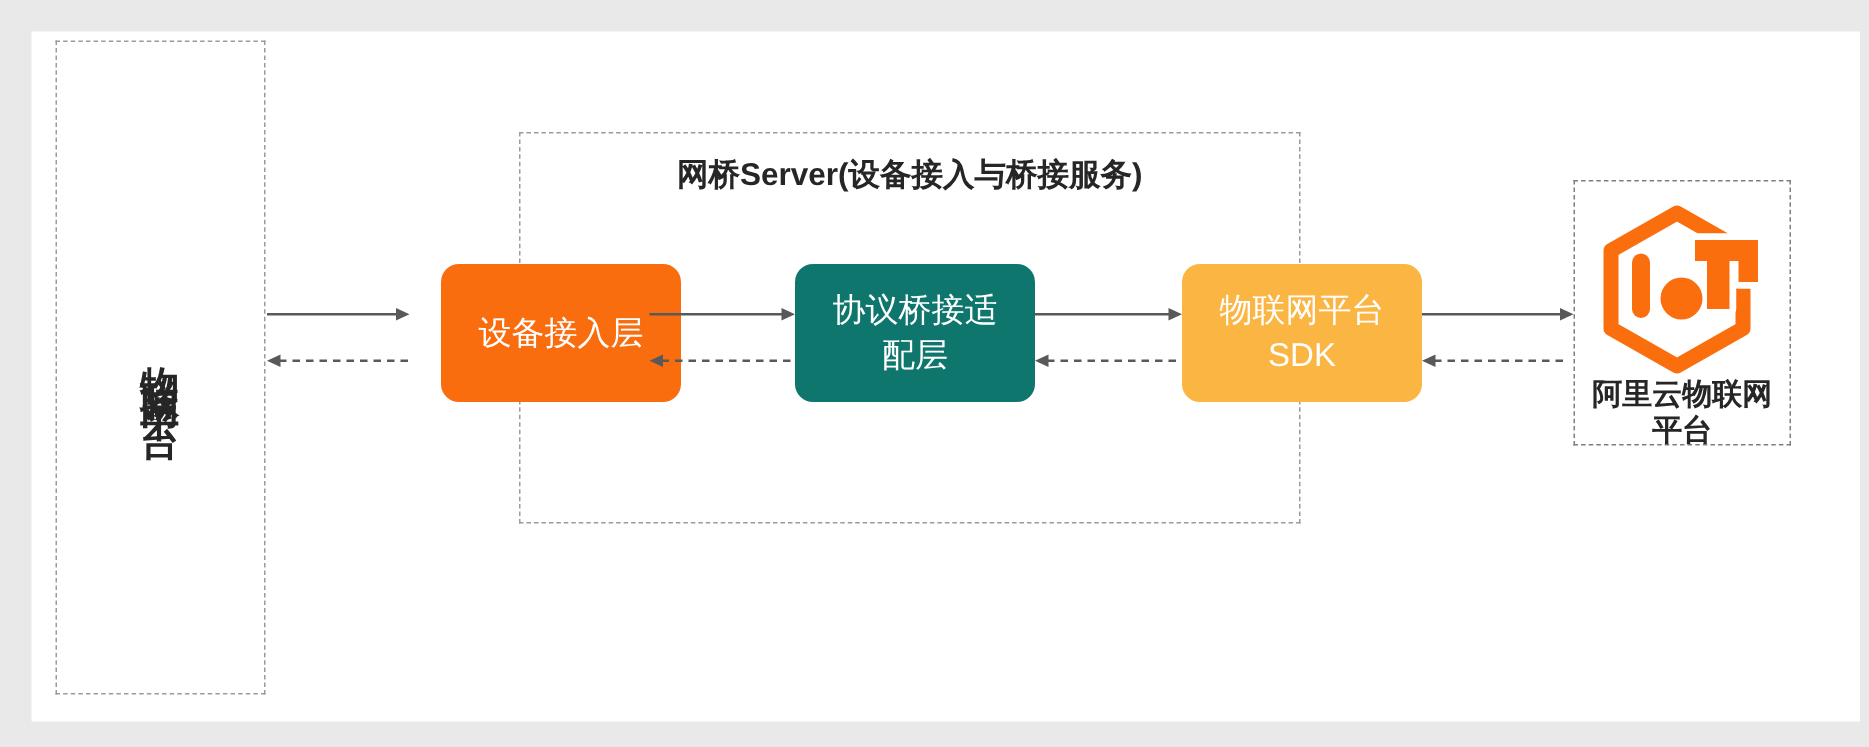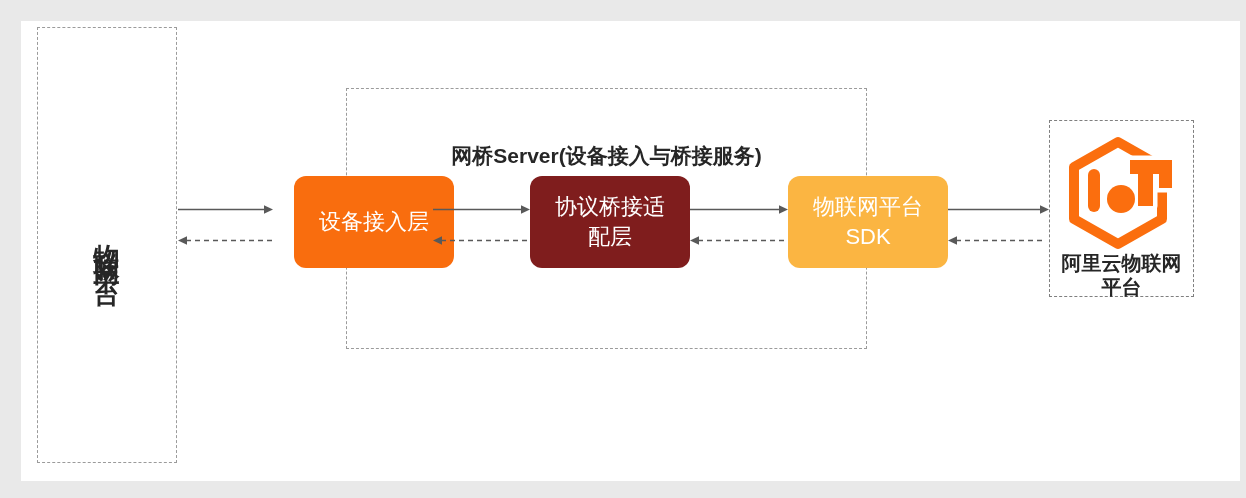--- a/index.html
+++ b/index.html
@@ -45,21 +45,20 @@
     border: 1px dashed #9b9b9b;
   }
   .mid-title {
     position: absolute;
     left: 0; right: 0; top: 13px;
     text-align: center;
     font-size: 21px;
     font-weight: 600;
     color: #262626;
     white-space: nowrap;
-    margin-top: 40px;
   }
 
   
   .node {
     position: absolute;
     top: 155px;                      
     width: 160px; height: 92px;
     border-radius: 12px;
     display: flex; align-items: center; justify-content: center;
     text-align: center;
@@ -117,21 +116,21 @@
     </div>
 
     <div class="mid-box">
       <div class="mid-title">网桥Server(设备接入与桥接服务)</div>
     </div>
 
     <div class="node node1" style="background-color: rgb(249, 109, 14); margin-left: 21px;">
       <span class="node-label">设备接入层</span>
     </div>
 
-    <div class="node node2" style="background-color: #7f1d1d;">
+    <div class="node node2" style="background-color: #0f766e;">
       <span class="node-label">协议桥接适
 配层</span>
     </div>
 
     <div class="node node3" style="background-color: rgb(251, 181, 66);">
       <span class="node-label">物联网平台
 SDK</span>
     </div>
 
     <div class="right-box">

